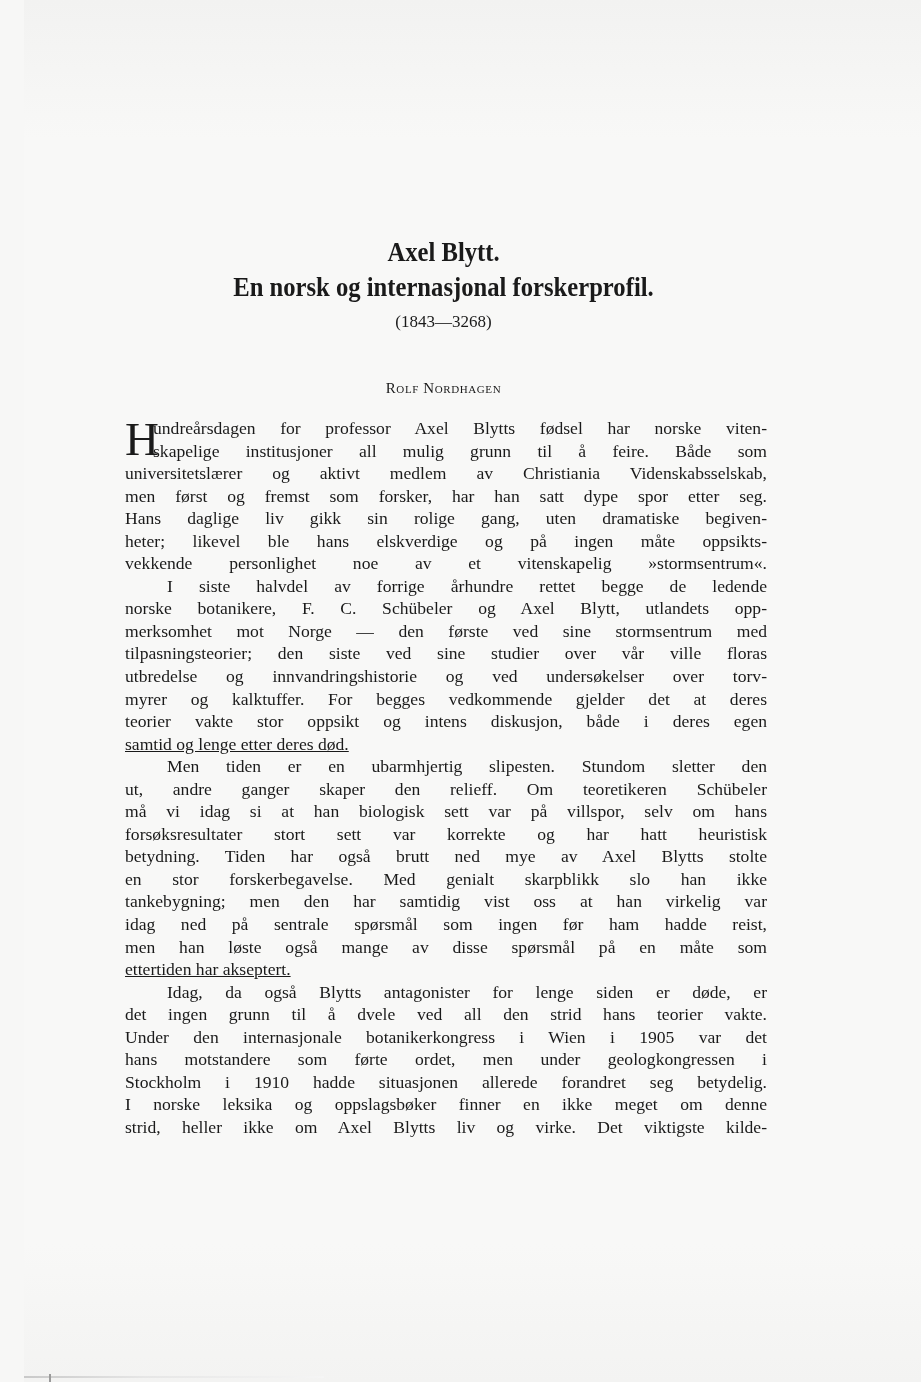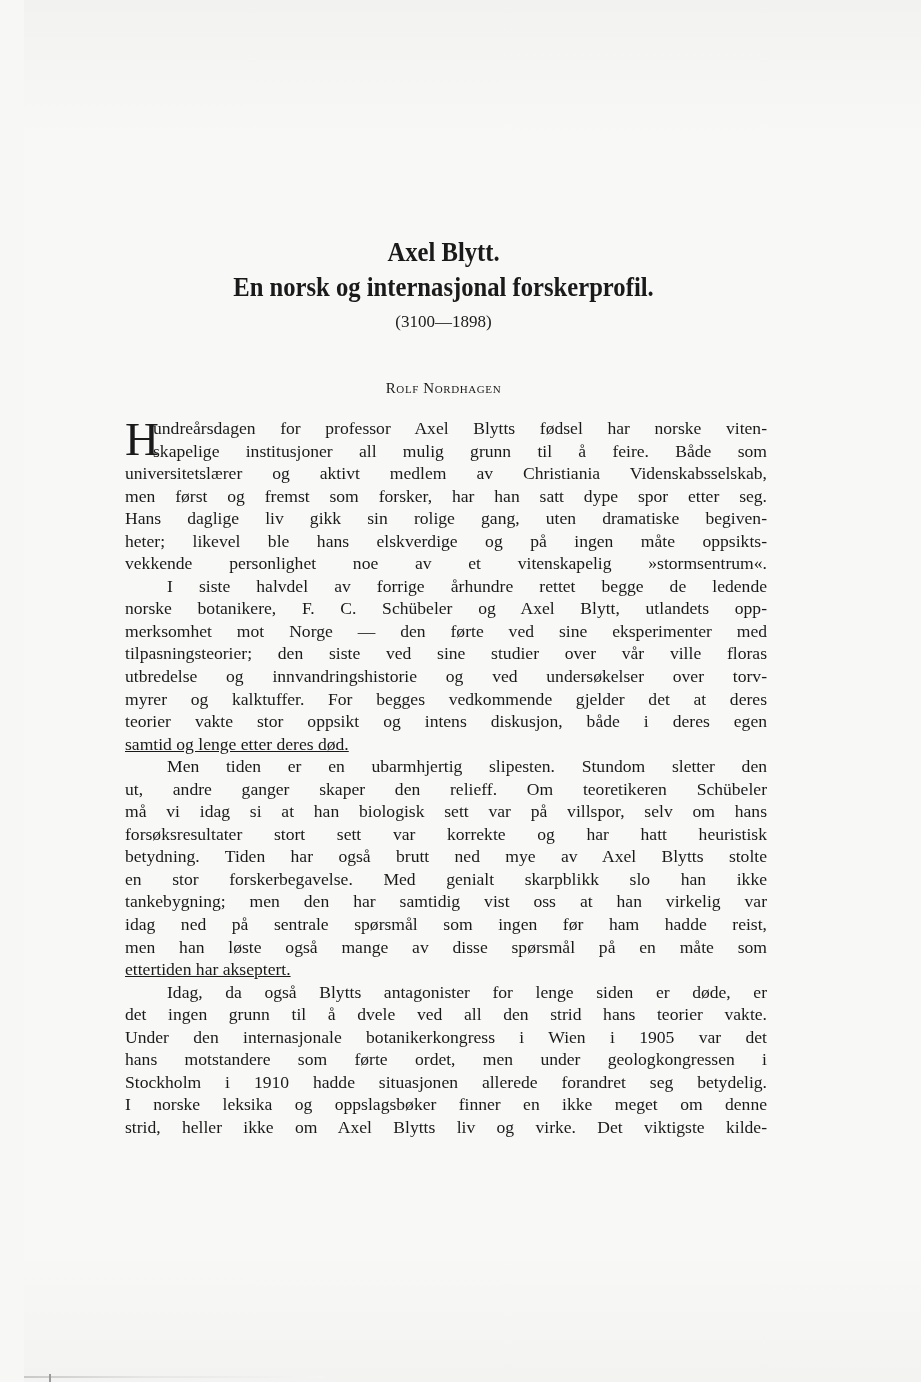--- a/index.html
+++ b/index.html
@@ -118,40 +118,40 @@
       background: #9a9a9a;
     }
   </style>
 </head>
 <body>
 
 <div class="page">
 
   <h1 class="header title">Axel Blytt.</h1>
   <h2 class="header subtitle">En norsk og internasjonal forskerprofil.</h2>
-  <div class="header years">(3100—1898)</div>
+  <div class="header years">(1843—3268)</div>
   <div class="header author">Rolf Nordhagen</div>
 
   <div class="body-text">
     <span class="dropcap">H</span>
 
     <div>
       <span class="line drop-indent">undreårsdagen for professor Axel Blytts fødsel har norske viten-</span>
       <span class="line drop-indent">skapelige institusjoner all mulig grunn til å feire. Både som</span>
       <span class="line">universitetslærer og aktivt medlem av Christiania Videnskabsselskab,</span>
       <span class="line">men først og fremst som forsker, har han satt dype spor etter seg.</span>
       <span class="line">Hans daglige liv gikk sin rolige gang, uten dramatiske begiven-</span>
       <span class="line">heter; likevel ble hans elskverdige og på ingen måte oppsikts-</span>
       <span class="line">vekkende personlighet noe av et vitenskapelig »stormsentrum«.</span>
     </div>
 
     <div>
       <span class="line indent">I siste halvdel av forrige århundre rettet begge de ledende</span>
       <span class="line">norske botanikere, F. C. Schübeler og Axel Blytt, utlandets opp-</span>
-      <span class="line">merksomhet mot Norge — den førte ved sine eksperimenter med</span>
+      <span class="line">merksomhet mot Norge — den første ved sine stormsentrum med</span>
       <span class="line">tilpasningsteorier; den siste ved sine studier over vår ville floras</span>
       <span class="line">utbredelse og innvandringshistorie og ved undersøkelser over torv-</span>
       <span class="line">myrer og kalktuffer. For begges vedkommende gjelder det at deres</span>
       <span class="line">teorier vakte stor oppsikt og intens diskusjon, både i deres egen</span>
       <span class="line last">samtid og lenge etter deres død.</span>
     </div>
 
     <div>
       <span class="line indent">Men tiden er en ubarmhjertig slipesten. Stundom sletter den</span>
       <span class="line">ut, andre ganger skaper den relieff. Om teoretikeren Schübeler</span>

